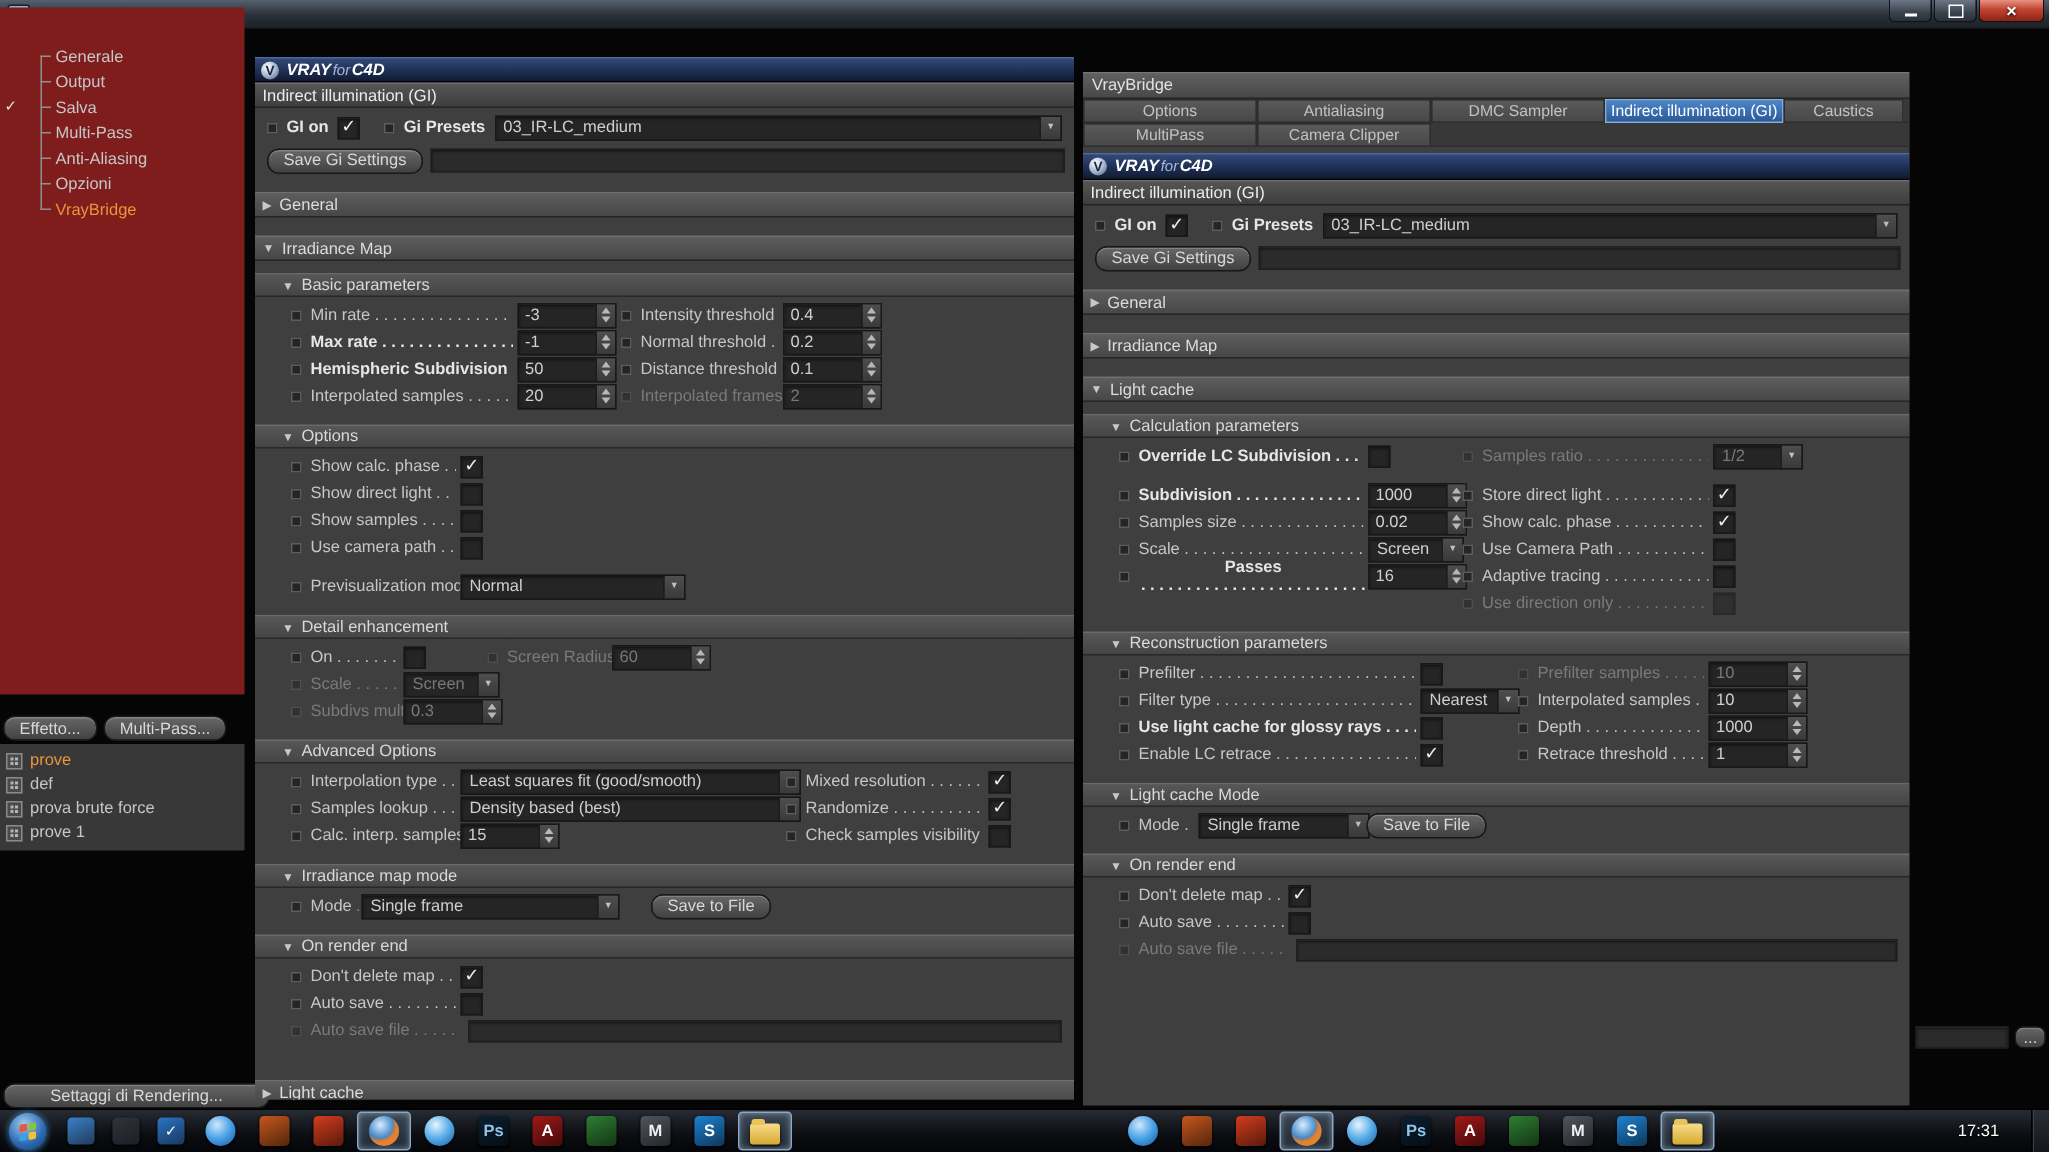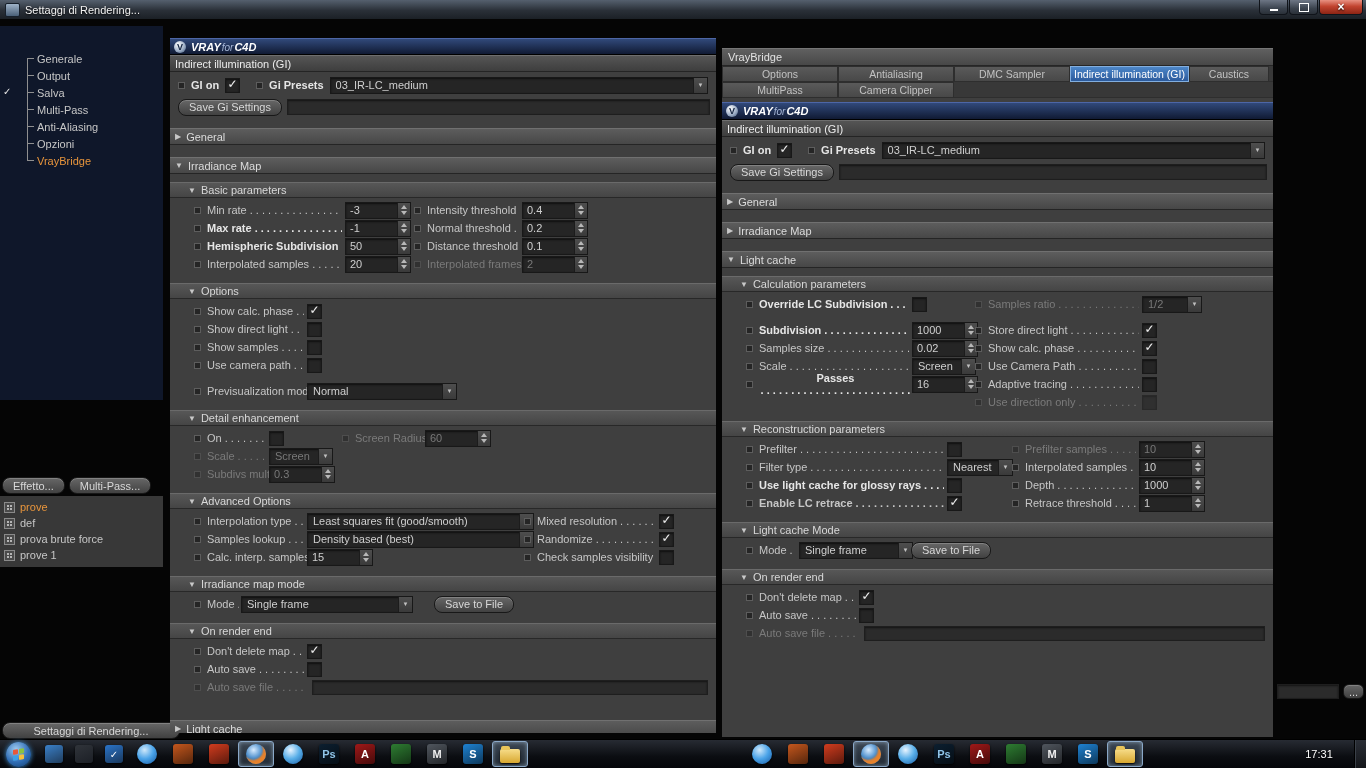--- a/index.html
+++ b/index.html
@@ -14,21 +14,21 @@
     background:linear-gradient(#9fb3c8,#4a6078);border:1px solid #17202b;}
   .caps{position:absolute;right:3px;top:0;display:flex;}
   .cap{width:27px;height:14px;margin-left:1px;border:1px solid #10141a;border-top:none;border-radius:0 0 4px 4px;
     background:linear-gradient(#6d7685,#3b434e 60%,#2a3038);display:flex;align-items:center;justify-content:center;}
   .cap.close{width:42px;background:linear-gradient(#e89182,#c24430 45%,#8c2414);}
   .glyph-min{width:8px;height:2px;background:#fff;margin-top:5px;}
   .glyph-max{width:8px;height:7px;border:1px solid #fff;}
   .glyph-close{color:#fff;font-size:12px;font-weight:bold;line-height:1;}
 
   
-  .sidebar{position:absolute;left:0;top:26px;width:163px;height:374px;background:#0f172a;}
+  .sidebar{position:absolute;left:0;top:5px;width:163px;height:458px;background:#7f1d1d;}
   .sb-tree{position:relative;margin-top:24px;}
   .sb-tree::before{content:'';position:absolute;left:27px;top:8px;height:103px;width:1px;background:#8f8f8f;}
   .titem{position:relative;height:17px;display:flex;align-items:center;padding-left:37px;}
   .titem::before{content:'';position:absolute;left:27px;top:8px;width:7px;height:1px;background:#8f8f8f;}
   .titem .tlabel{color:#c6c6c6;}
   .titem.sel .tlabel{color:#e8953c;}
   .gcheck{position:absolute;left:3px;top:2px;color:#e6e6e6;font-size:10px;}
   .sb-btns{position:absolute;left:2px;top:477px;display:flex;gap:4px;}
   .sb-presets{position:absolute;left:0;top:496px;width:163px;height:68px;background:#383838;padding-top:3px;}
   .pitem{height:16px;display:flex;align-items:center;padding-left:4px;}
@@ -437,21 +437,21 @@
               </div>
             </div>
           </div>
         </div>
         <div class="subh">
           <span class="tri">▼</span>
           <span class="sechlab">Detail enhancement</span>
         </div>
         <div class="secbody">
           <div class="prow">
-            <div class="pcol pcol1" style="width: 148px; text-align: right;">
+            <div class="pcol pcol1" style="width: 131px; text-align: right;">
               <span class="bullet"></span>
               <span class="plab" style="width: 62px;">
                 <span class="plabtxt">On</span>
                 <span class="dots"> . . . . . . . . . . . . . . . . . . . . . . . . . . . . . . . . . . . . . . . . . . . . .</span>
               </span>
               <div class="check"></div>
             </div>
             <div class="pcol pcol2">
               <span class="bullet disb"></span>
               <span class="plab dis" style="width: 70px;">
@@ -920,21 +920,21 @@
                 <span class="arrows">
                   <i class="au"></i>
                   <i class="ad"></i>
                 </span>
               </div>
             </div>
           </div>
           <div class="prow">
             <div class="pcol pcol1" style="width: 266px;">
               <span class="bullet"></span>
-              <span class="plab" style="width: 188px; font-weight: bold;">
+              <span class="plab" style="width: 188px;">
                 <span class="plabtxt">Enable LC retrace</span>
                 <span class="dots"> . . . . . . . . . . . . . . . . . . . . . . . . . . . . . . . . . . . . . . . . . . . . .</span>
               </span>
               <div class="check on">
                 <span class="mark">✓</span>
               </div>
             </div>
             <div class="pcol pcol2">
               <span class="bullet"></span>
               <span class="plab" style="width: 114px;">

